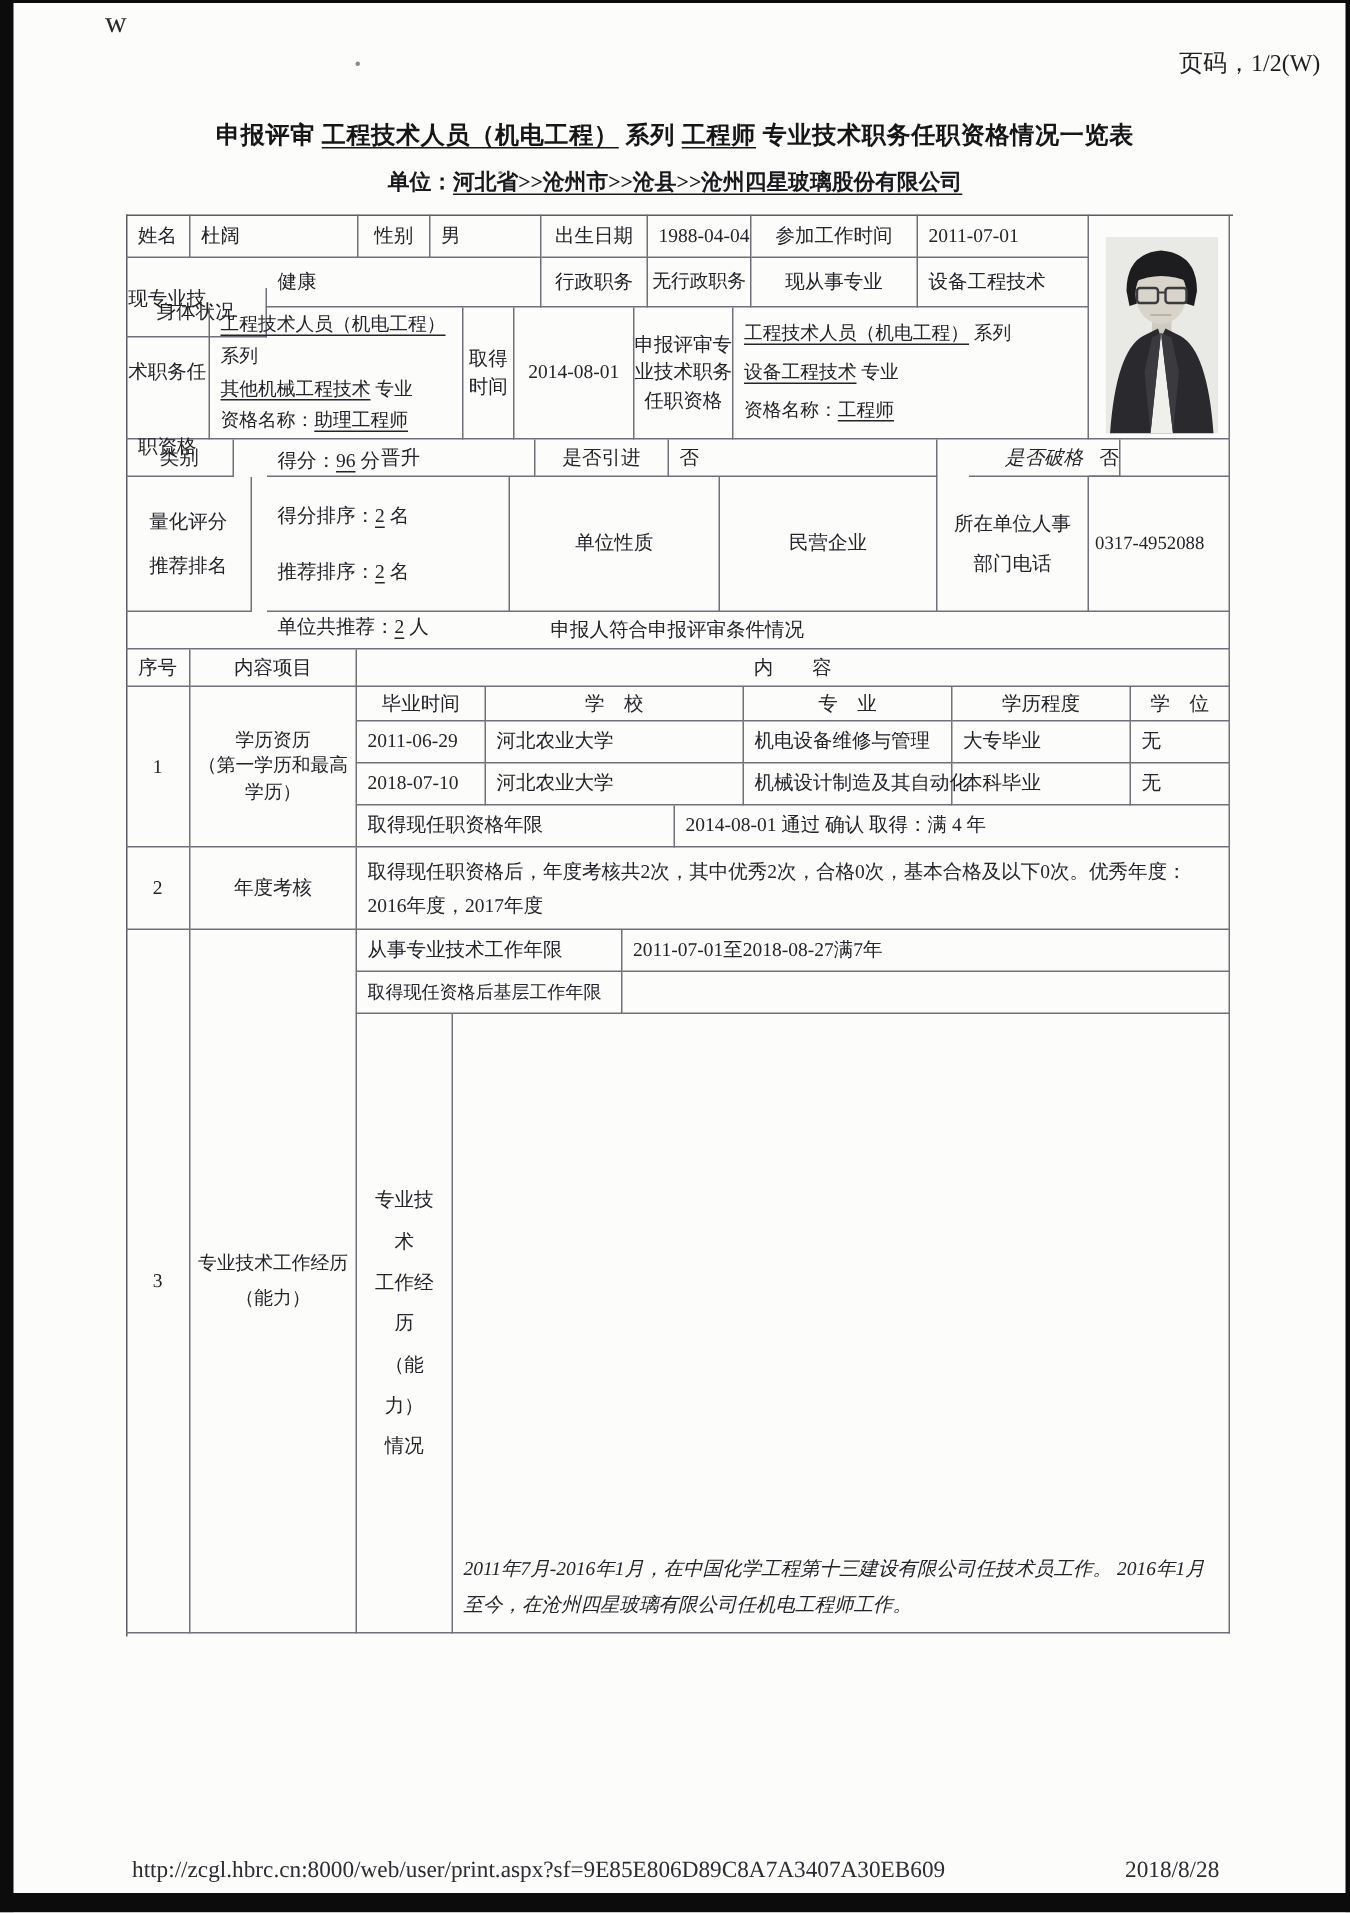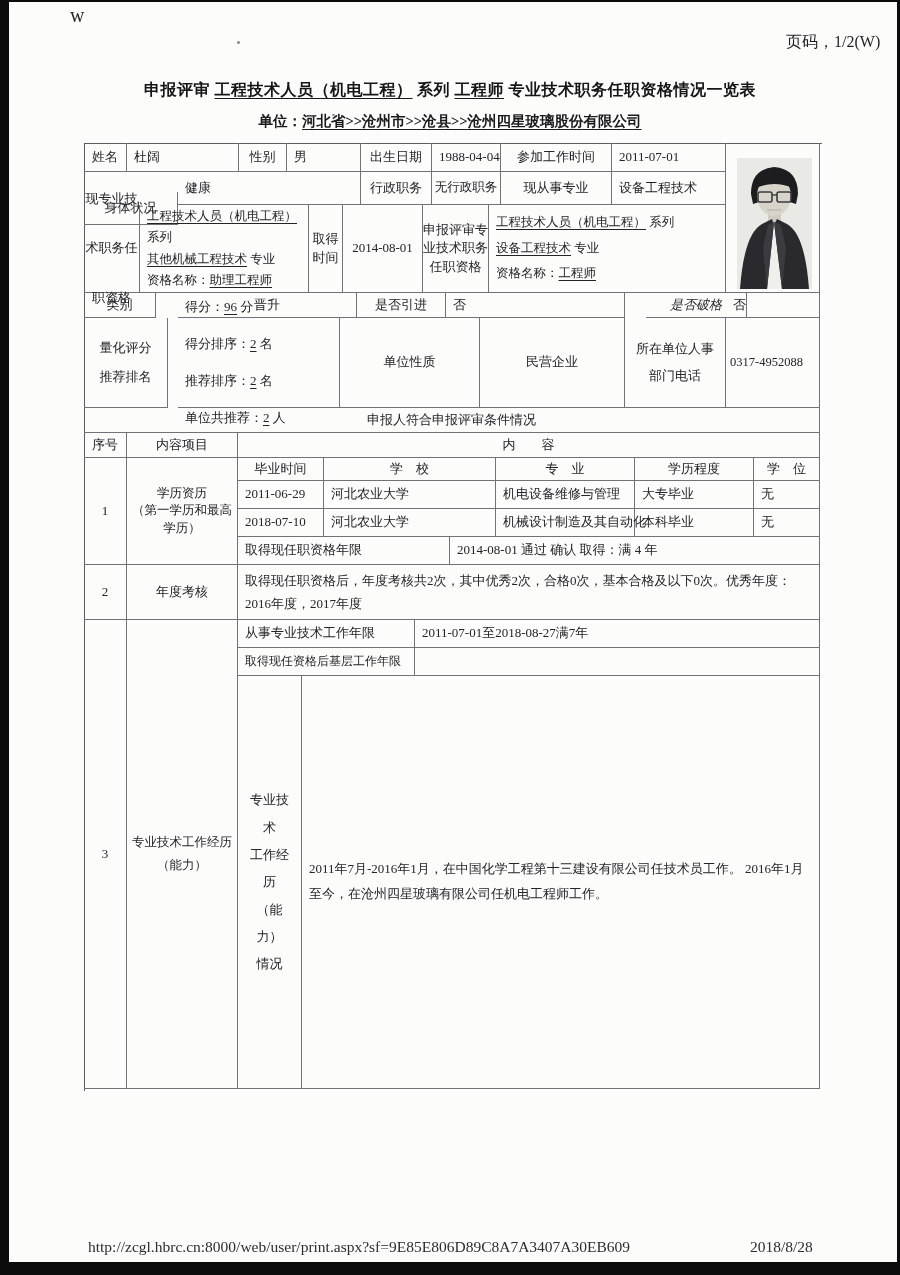--- a/index.html
+++ b/index.html
@@ -23,21 +23,21 @@
 
   #table-frame { position:absolute; left:84px; top:143px; width:737px; height:947px;
     border-left:1px solid #5b5b62; border-top:1px solid #5b5b62; }
 
   .cell { position:absolute; box-sizing:border-box;
     border-right:1px solid #71717a; border-bottom:1px solid #71717a;
     display:flex; align-items:center; justify-content:center;
     font-size:13px; line-height:1.4; color:#23232a; }
   .cell.left  { justify-content:flex-start; padding-left:7px; }
   .cell.col   { flex-direction:column; }
-  .cell.top   { align-items:center; padding-top:7px; }
+  .cell.top   { align-items:flex-end; padding-top:7px;font-style:italic; }
   .cell.pad   { padding:5px 7px; }
   .nowrap     { white-space:nowrap; overflow:visible; }
   .linestack  { display:flex; flex-direction:column; align-items:flex-start; gap:7px; }
   .para { width:100%; text-align:left; }
   .vstack span { display:block; text-align:center; line-height:2.1; }
 
   #photo-wrap { position:absolute; left:737px; top:158px; width:75px; height:131px; }
   #footer-url  { position:absolute; left:88px;  top:1238px; font-size:15.5px; color:#2c2c33; }
   #footer-date { position:absolute; left:750px; top:1238px; font-size:15.5px; color:#2c2c33; }
 </style>

